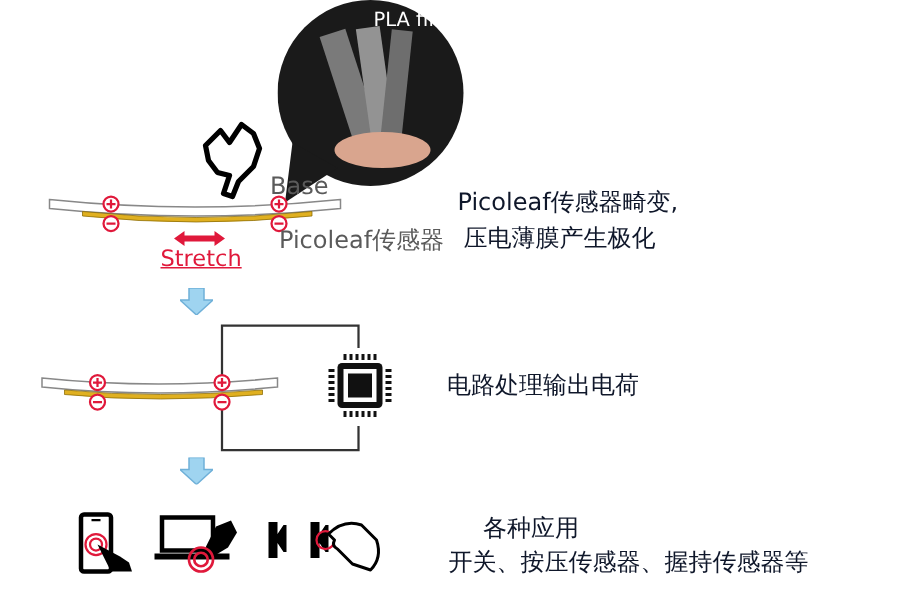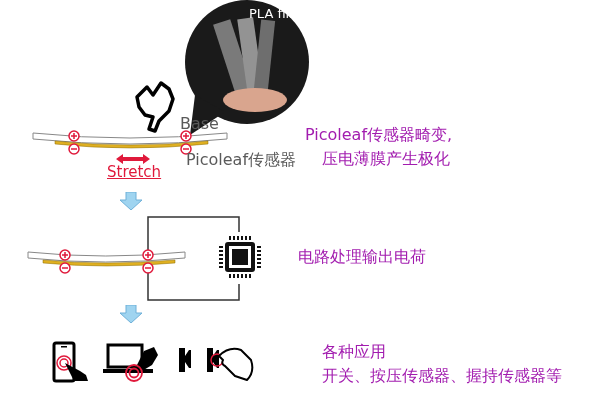--- a/index.html
+++ b/index.html
@@ -1,19 +1,19 @@
 <!DOCTYPE html>
 <html><head>
   <meta charset="utf-8">
   <style>
     html, body { margin:0; padding:0; background:#ffffff; }
     body { width:600px; height:400px; position:relative; overflow:hidden;
       font-family:"DejaVu Sans","Liberation Sans",sans-serif; }
     .abs { position:absolute; }
-    .desc { color:#a21caf; font-size:16px; line-height:23px; white-space:pre;text-align:right; }
+    .desc { color:#0f172a; font-size:16px; line-height:23px; white-space:pre;text-align:right; }
     .label { color:#5a5a5a; font-size:16px; }
     .stretch { color:#e0193b; font-size:15px; }
     .film-label { color:#ffffff; font-size:13px; }
   </style>
 </head>
 <body>
 
 <div class="abs" style="left:185px;top:0;width:125px;height:125px;">
   <svg width="125" height="135" viewBox="0 0 125 135">
     <circle cx="62" cy="62" r="62" fill="#1a1a1a"></circle>
@@ -61,21 +61,21 @@
 
 <div class="abs" style="left:116px;top:149px;">
   <svg width="34" height="10" viewBox="0 0 34 10">
     <path d="M0 5 L7 0 L7 3 L27 3 L27 0 L34 5 L27 10 L27 7 L7 7 L7 10 Z" fill="#e0193b"></path>
   </svg>
 </div>
 <div class="abs stretch" style="left:107px;top:163px;text-decoration:underline;">Stretch</div>
 <div class="abs label" style="left:186px;top:150px;">Picoleaf传感器</div>
 
 <div class="abs desc" style="left:305px;top:123px;">Picoleaf传感器畸变,</div>
-<div class="abs desc" style="left:322px;top:147px;">压电薄膜产生极化</div>
+<div class="abs desc" style="left:309px;top:147px;">压电薄膜产生极化</div>
 
 <div class="abs" style="left:120px;top:192px;">
   <svg width="22" height="18" viewBox="0 0 22 18">
     <path d="M6 0 H16 V8 H22 L11 18 L0 8 H6 Z" fill="#9fd4f0" stroke="#6fb0d8" stroke-width="1"></path>
   </svg>
 </div>
 
 <div class="abs" style="left:25px;top:210px;">
   <svg width="225" height="95" viewBox="0 0 225 95">
     <polyline points="123,48 123,7 214,7 214,22" fill="none" stroke="#333333" stroke-width="1.5"></polyline>
@@ -166,13 +166,13 @@
 <div class="abs" style="left:177px;top:342px;">
   <svg width="88" height="42" viewBox="0 0 88 42">
     <path d="M2 6 H8 V14 L12 8 L14 8 L14 26 L12 26 L8 20 V30 H2 Z" fill="#000000"></path>
     <path d="M30 6 H36 V14 L40 8 L42 8 L42 26 L40 26 L36 20 V30 H30 Z" fill="#000000"></path>
     <circle cx="40" cy="18" r="6" fill="none" stroke="#e0193b" stroke-width="1.5"></circle>
     <path d="M42 14 Q52 4 64 8 L74 18 Q78 30 70 38 L58 34 L48 24 Q44 22 46 18 Z" fill="#ffffff" stroke="#000000" stroke-width="2" stroke-linejoin="round"></path>
   </svg>
 </div>
 
 <div class="abs desc" style="left:322px;top:340px;">各种应用</div>
-<div class="abs desc" style="left:317px;top:364px;"> 开关、按压传感器、握持传感器等</div>
+<div class="abs desc" style="left:295px;top:364px;font-family:Liberation Serif, serif;"> 开关、按压传感器、握持传感器等</div>
 
 </body></html>

